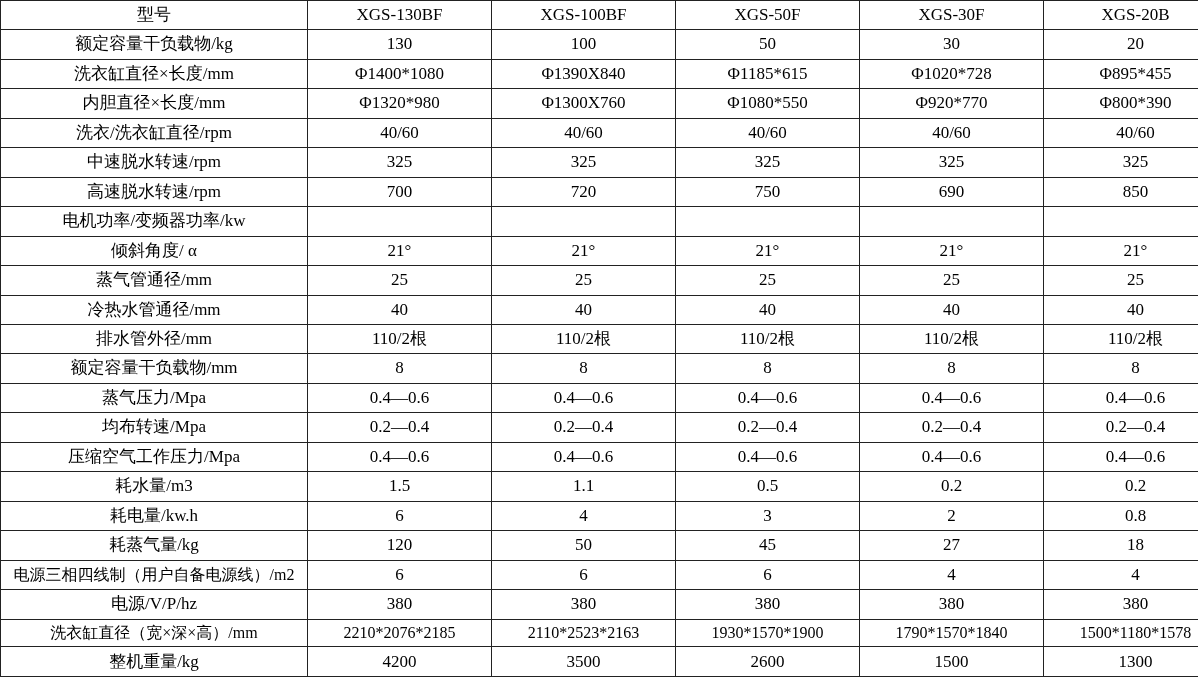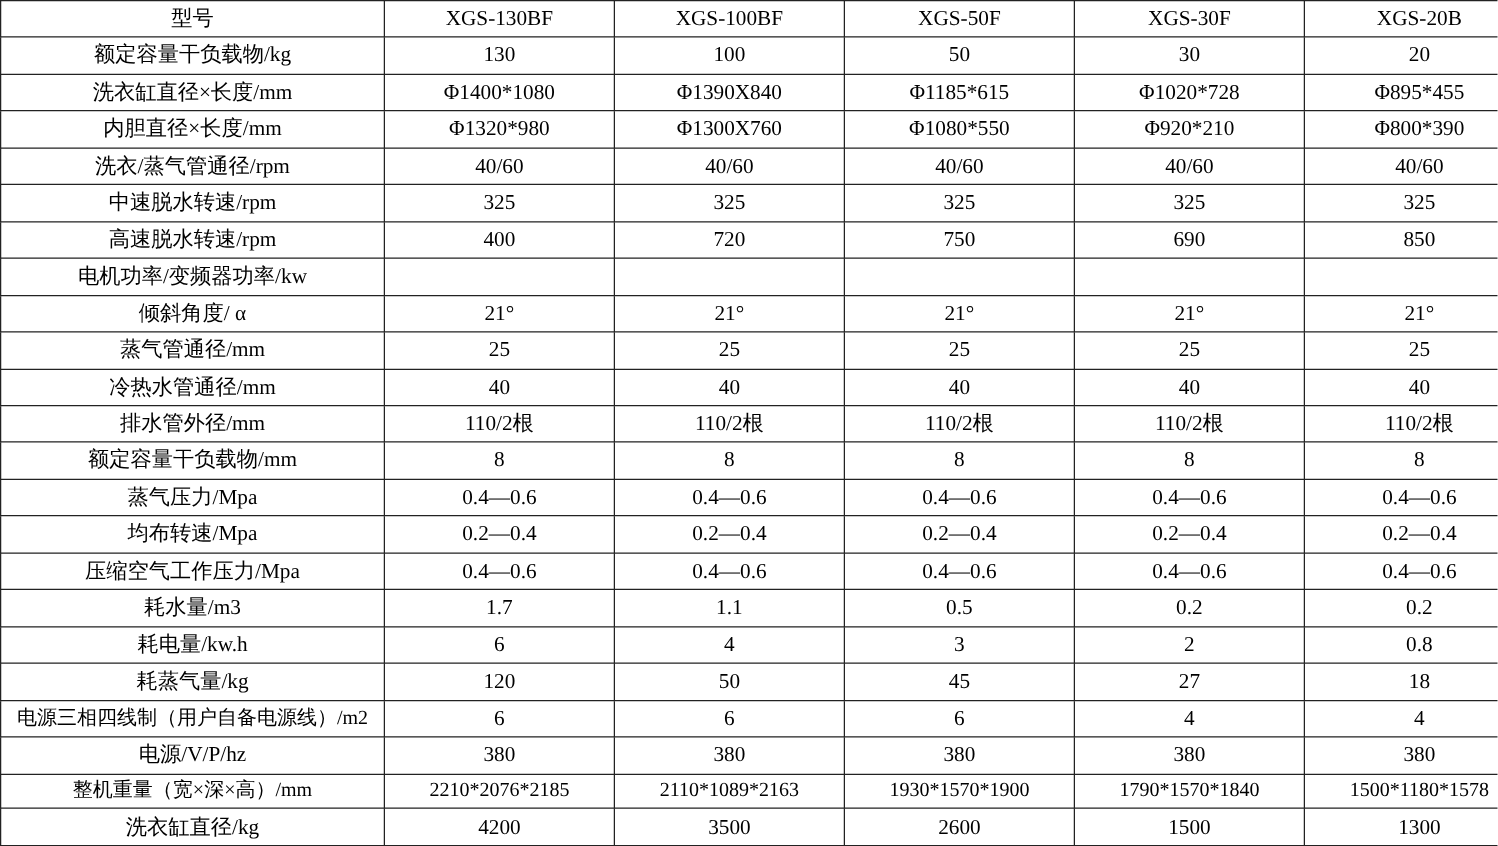--- a/index.html
+++ b/index.html
@@ -77,45 +77,45 @@
       <td class="val">Φ1185*615</td>
       <td class="val">Φ1020*728</td>
       <td class="val">Φ895*455</td>
     </tr>
 
     <tr>
       <td class="label">内胆直径×长度/mm</td>
       <td class="val">Φ1320*980</td>
       <td class="val">Φ1300X760</td>
       <td class="val">Φ1080*550</td>
-      <td class="val">Φ920*210</td>
+      <td class="val">Φ920*770</td>
       <td class="val">Φ800*390</td>
     </tr>
 
     <tr>
-      <td class="label">洗衣/蒸气管通径/rpm</td>
+      <td class="label">洗衣/洗衣缸直径/rpm</td>
       <td class="val">40/60</td>
       <td class="val">40/60</td>
       <td class="val">40/60</td>
       <td class="val">40/60</td>
       <td class="val">40/60</td>
     </tr>
 
     <tr>
       <td class="label">中速脱水转速/rpm</td>
       <td class="val">325</td>
       <td class="val">325</td>
       <td class="val">325</td>
       <td class="val">325</td>
       <td class="val">325</td>
     </tr>
 
     <tr>
       <td class="label">高速脱水转速/rpm</td>
-      <td class="val">400</td>
+      <td class="val">700</td>
       <td class="val">720</td>
       <td class="val">750</td>
       <td class="val">690</td>
       <td class="val">850</td>
     </tr>
 
     <tr>
       <td class="label">电机功率/变频器功率/kw</td>
       <td class="val"></td>
       <td class="val"></td>
@@ -191,21 +191,21 @@
       <td class="label">压缩空气工作压力/Mpa</td>
       <td class="val">0.4—0.6</td>
       <td class="val">0.4—0.6</td>
       <td class="val">0.4—0.6</td>
       <td class="val">0.4—0.6</td>
       <td class="val">0.4—0.6</td>
     </tr>
 
     <tr>
       <td class="label">耗水量/m3</td>
-      <td class="val">1.7</td>
+      <td class="val">1.5</td>
       <td class="val">1.1</td>
       <td class="val">0.5</td>
       <td class="val">0.2</td>
       <td class="val">0.2</td>
     </tr>
 
     <tr>
       <td class="label">耗电量/kw.h</td>
       <td class="val">6</td>
       <td class="val">4</td>
@@ -235,30 +235,30 @@
     <tr>
       <td class="label">电源/V/P/hz</td>
       <td class="val">380</td>
       <td class="val">380</td>
       <td class="val">380</td>
       <td class="val">380</td>
       <td class="val">380</td>
     </tr>
 
     <tr>
-      <td class="label small">整机重量（宽×深×高）/mm</td>
+      <td class="label small">洗衣缸直径（宽×深×高）/mm</td>
       <td class="val small">2210*2076*2185</td>
-      <td class="val small">2110*1089*2163</td>
+      <td class="val small">2110*2523*2163</td>
       <td class="val small">1930*1570*1900</td>
       <td class="val small">1790*1570*1840</td>
       <td class="val small">1500*1180*1578</td>
     </tr>
 
     <tr>
-      <td class="label">洗衣缸直径/kg</td>
+      <td class="label">整机重量/kg</td>
       <td class="val">4200</td>
       <td class="val">3500</td>
       <td class="val">2600</td>
       <td class="val">1500</td>
       <td class="val">1300</td>
     </tr>
   </tbody>
 </table>
 
 </body></html>

